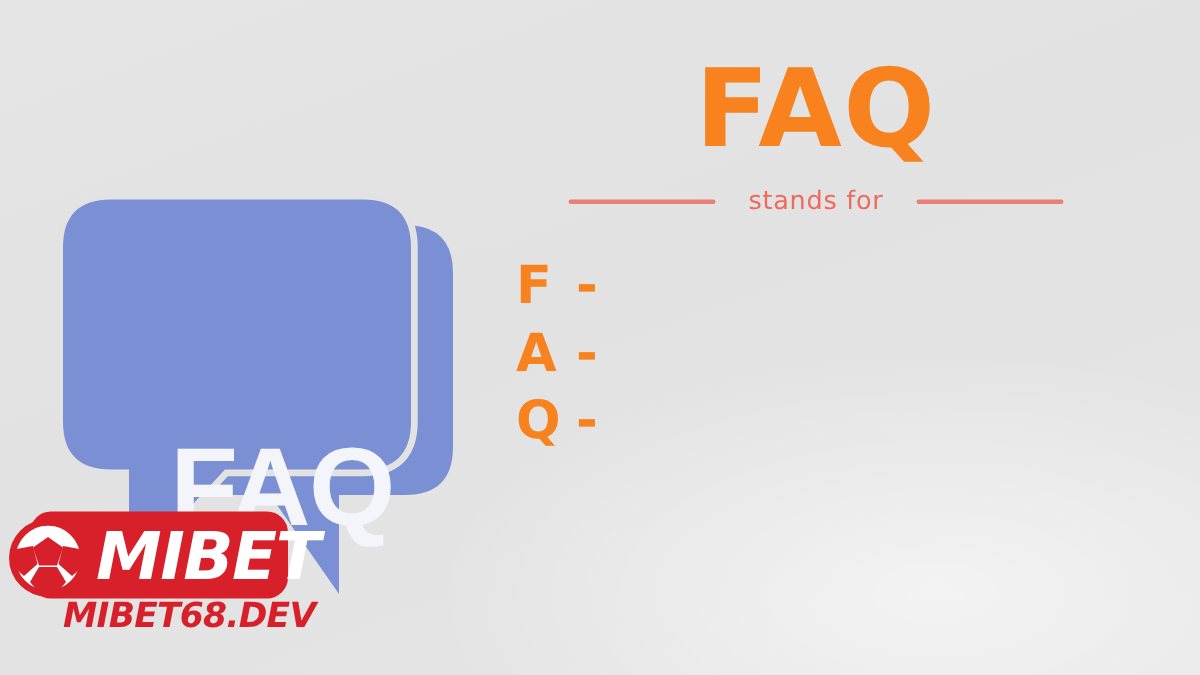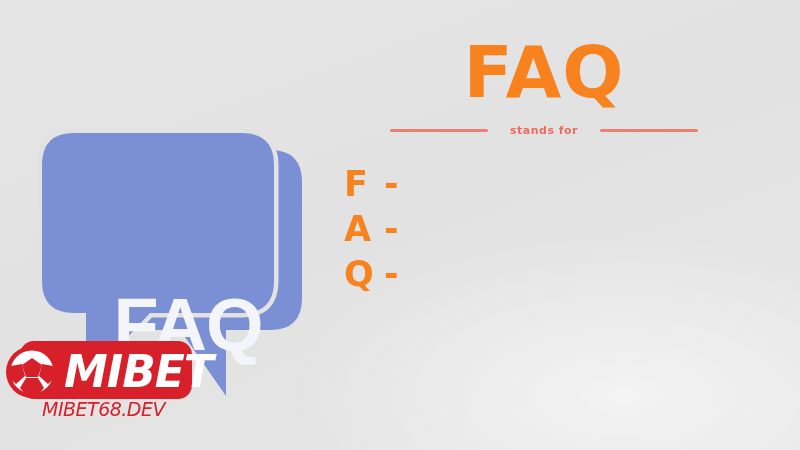--- a/index.html
+++ b/index.html
@@ -77,22 +77,22 @@
   .rule {
     height: 3px;
     width: 98px;
     background: #ed7365;
     border-radius: 2px;
     opacity: 0.9;
   }
   .standsfor-text {
     color: #ef6a5c;
     font-family: "DejaVu Sans", sans-serif;
-    font-size: 11px;
-    font-weight: bold;
+    font-size: 17px;
+    font-weight: normal;
     letter-spacing: 0.5px;
     padding: 0 22px;
     white-space: nowrap;
   }
 
   
   #expansion {
     margin-top: 30px;
     padding-left: 14px;
   }
@@ -156,23 +156,23 @@
     letter-spacing: -1px;
     line-height: 1;
     white-space: nowrap;
   }
   #wm-sub {
     position: absolute;
     left: 40px;
     top: 62px;
     color: #d8202a;
     font-family: "DejaVu Sans", sans-serif;
-    font-weight: normal;
+    font-weight: bold;
     font-style: italic;
-    font-size: 19px;
+    font-size: 23px;
     letter-spacing: -0.5px;
     line-height: 1;
     white-space: nowrap;
   }
   #wm-ball {
     position: absolute;
     left: 2px;
     top: 6px;
     width: 56px;
     height: 56px;

